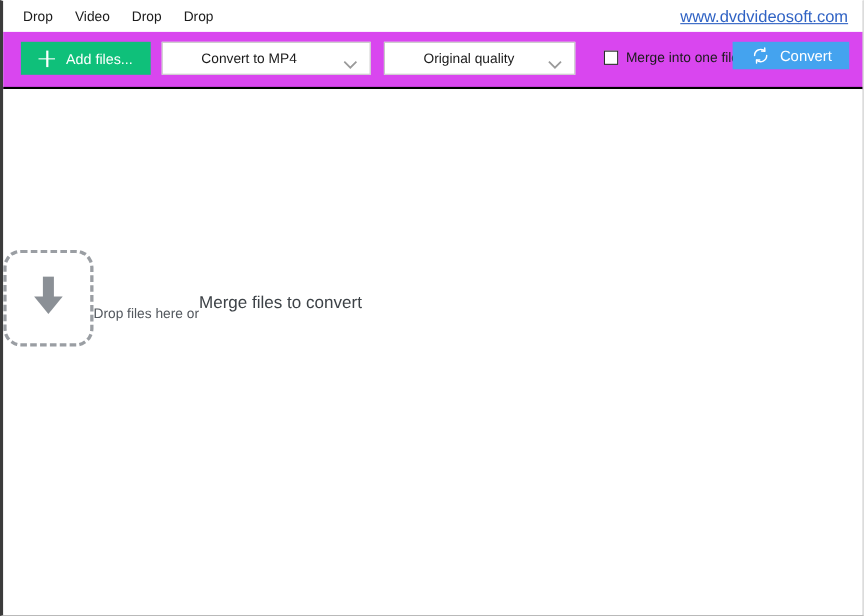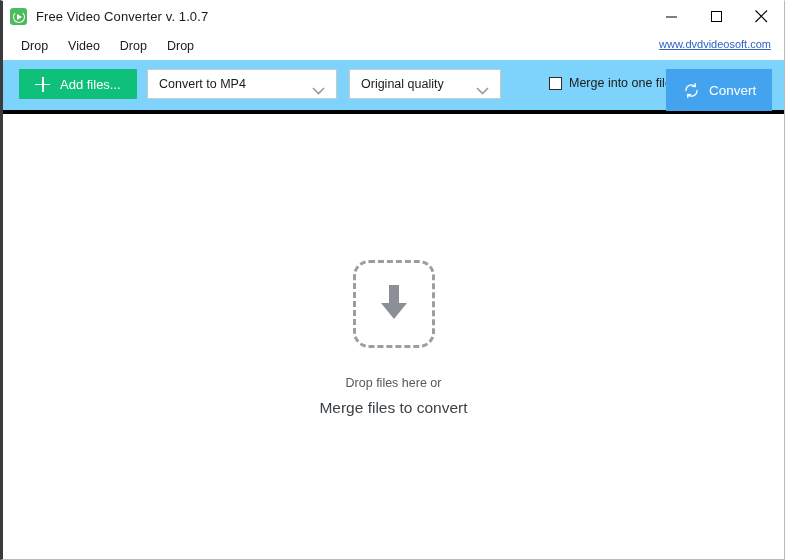--- a/index.html
+++ b/index.html
@@ -100,33 +100,33 @@
     font-size: 12.5px;
     color: #1b1b1b;
     padding: 3px 10px 4px 10px;
     white-space: nowrap;
   }
   .menuitem.first { margin-left: 8px; }
   .site-link {
     position: absolute;
     right: 13px;
     top: 6px;
-    font-size: 11px;
+    font-size: 15px;
     color: #2f62c4;
     text-decoration: underline;
     white-space: nowrap;
   }
 
   
   .toolbar {
     position: relative;
     height: 50px;
     flex: 0 0 50px;
-    background: #7dd3fc;
-    border-bottom: 4px solid #000000;
+    background: #d946ef;
+    border-bottom: 2px solid #000000;
   }
   .addfiles-btn {
     position: absolute;
     left: 16px; top: 9px;
     width: 118px; height: 30px;
     background: #0fc07a;
     color: #ffffff;
     display: flex;
     align-items: center;
     font-size: 13px;
@@ -149,34 +149,35 @@
 
   .combo {
     position: absolute;
     top: 9px;
     height: 30px;
     box-sizing: border-box;
     background: #ffffff;
     border: 1px solid #c8c8c8;
     display: flex;
     align-items: center;
+    padding-left: 24px;
   }
   .combo .value {
     margin-left: 11px;
     font-size: 12.5px;
     color: #1b1b1b;
     white-space: nowrap;
   }
   .combo .chev {
     position: absolute;
     right: 11px;
     top: 11px;
   }
   #combo-format { left: 144px; width: 190px; }
-  #combo-quality { left: 346px; width: 152px; }
+  #combo-quality { left: 346px; width: 174px; }
 
   .merge-wrap {
     position: absolute;
     left: 546px; top: 16px;
     display: flex;
     align-items: center;
   }
   .checkbox {
     width: 13px; height: 13px;
     box-sizing: border-box;
@@ -187,21 +188,21 @@
   .merge-label {
     margin-left: 7px;
     font-size: 12.5px;
     color: #1b1b1b;
     white-space: nowrap;
   }
 
   .convert-btn {
     position: absolute;
     left: 663px; top: 9px;
-    width: 106px; height: 42px;
+    width: 106px; height: 25px;
     background: #44a3ef;
     color: #ffffff;
     display: flex;
     align-items: center;
     font-size: 13.5px;
     white-space: nowrap;
   }
   .convert-icon { margin-left: 17px; width: 17px; height: 17px; flex: 0 0 17px; }
   .convert-label { margin-left: 9px; }
 
@@ -210,21 +211,21 @@
     flex: 1 1 auto;
     position: relative;
     background: #ffffff;
   }
   .dropzone {
     position: absolute;
     left: 0;
     top: 146px;
     width: 100%;
     display: flex;
-    flex-direction: column;
+    flex-direction: row;
     align-items: center;
   }
   .drop-box {
     width: 82px;
     height: 88px;
     box-sizing: border-box;
     border: 3px dashed #9a9ea3;
     border-radius: 16px;
     position: relative;
   }
@@ -243,46 +244,20 @@
     margin-top: 9px;
     font-size: 15.5px;
     color: #3d4247;
   }
 </style>
 </head>
 <body>
 
 <div class="window">
 
-  <div class="titlebar">
-    <div class="app-icon">
-      <div class="ring"></div>
-      <div class="tri"></div>
-    </div>
-    <div class="app-title">Free Video Converter v. 1.0.7</div>
-
-    <div class="winbtns">
-      <div class="winbtn">
-        <svg width="12" height="12" viewBox="0 0 12 12">
-            <line x1="0" y1="6" x2="11" y2="6" stroke="#000" stroke-width="1"></line>
-          </svg>
-      </div>
-      <div class="winbtn">
-        <svg width="12" height="12" viewBox="0 0 12 12">
-            <rect x="0.5" y="0.5" width="10" height="10" fill="none" stroke="#000" stroke-width="1"></rect>
-          </svg>
-      </div>
-      <div class="winbtn">
-        <svg width="13" height="13" viewBox="0 0 13 13">
-            <line x1="0.5" y1="0.5" x2="12" y2="12" stroke="#000" stroke-width="1.1"></line>
-            <line x1="12" y1="0.5" x2="0.5" y2="12" stroke="#000" stroke-width="1.1"></line>
-          </svg>
-      </div>
-    </div>
-  </div>
 
   <div class="menubar">
     <div class="menuitem first">Drop</div>
     <div class="menuitem">Video</div>
     <div class="menuitem">Drop</div>
     <div class="menuitem">Drop</div>
     <a class="site-link" href="#">www.dvdvideosoft.com</a>
   </div>
 
   <div class="toolbar">

